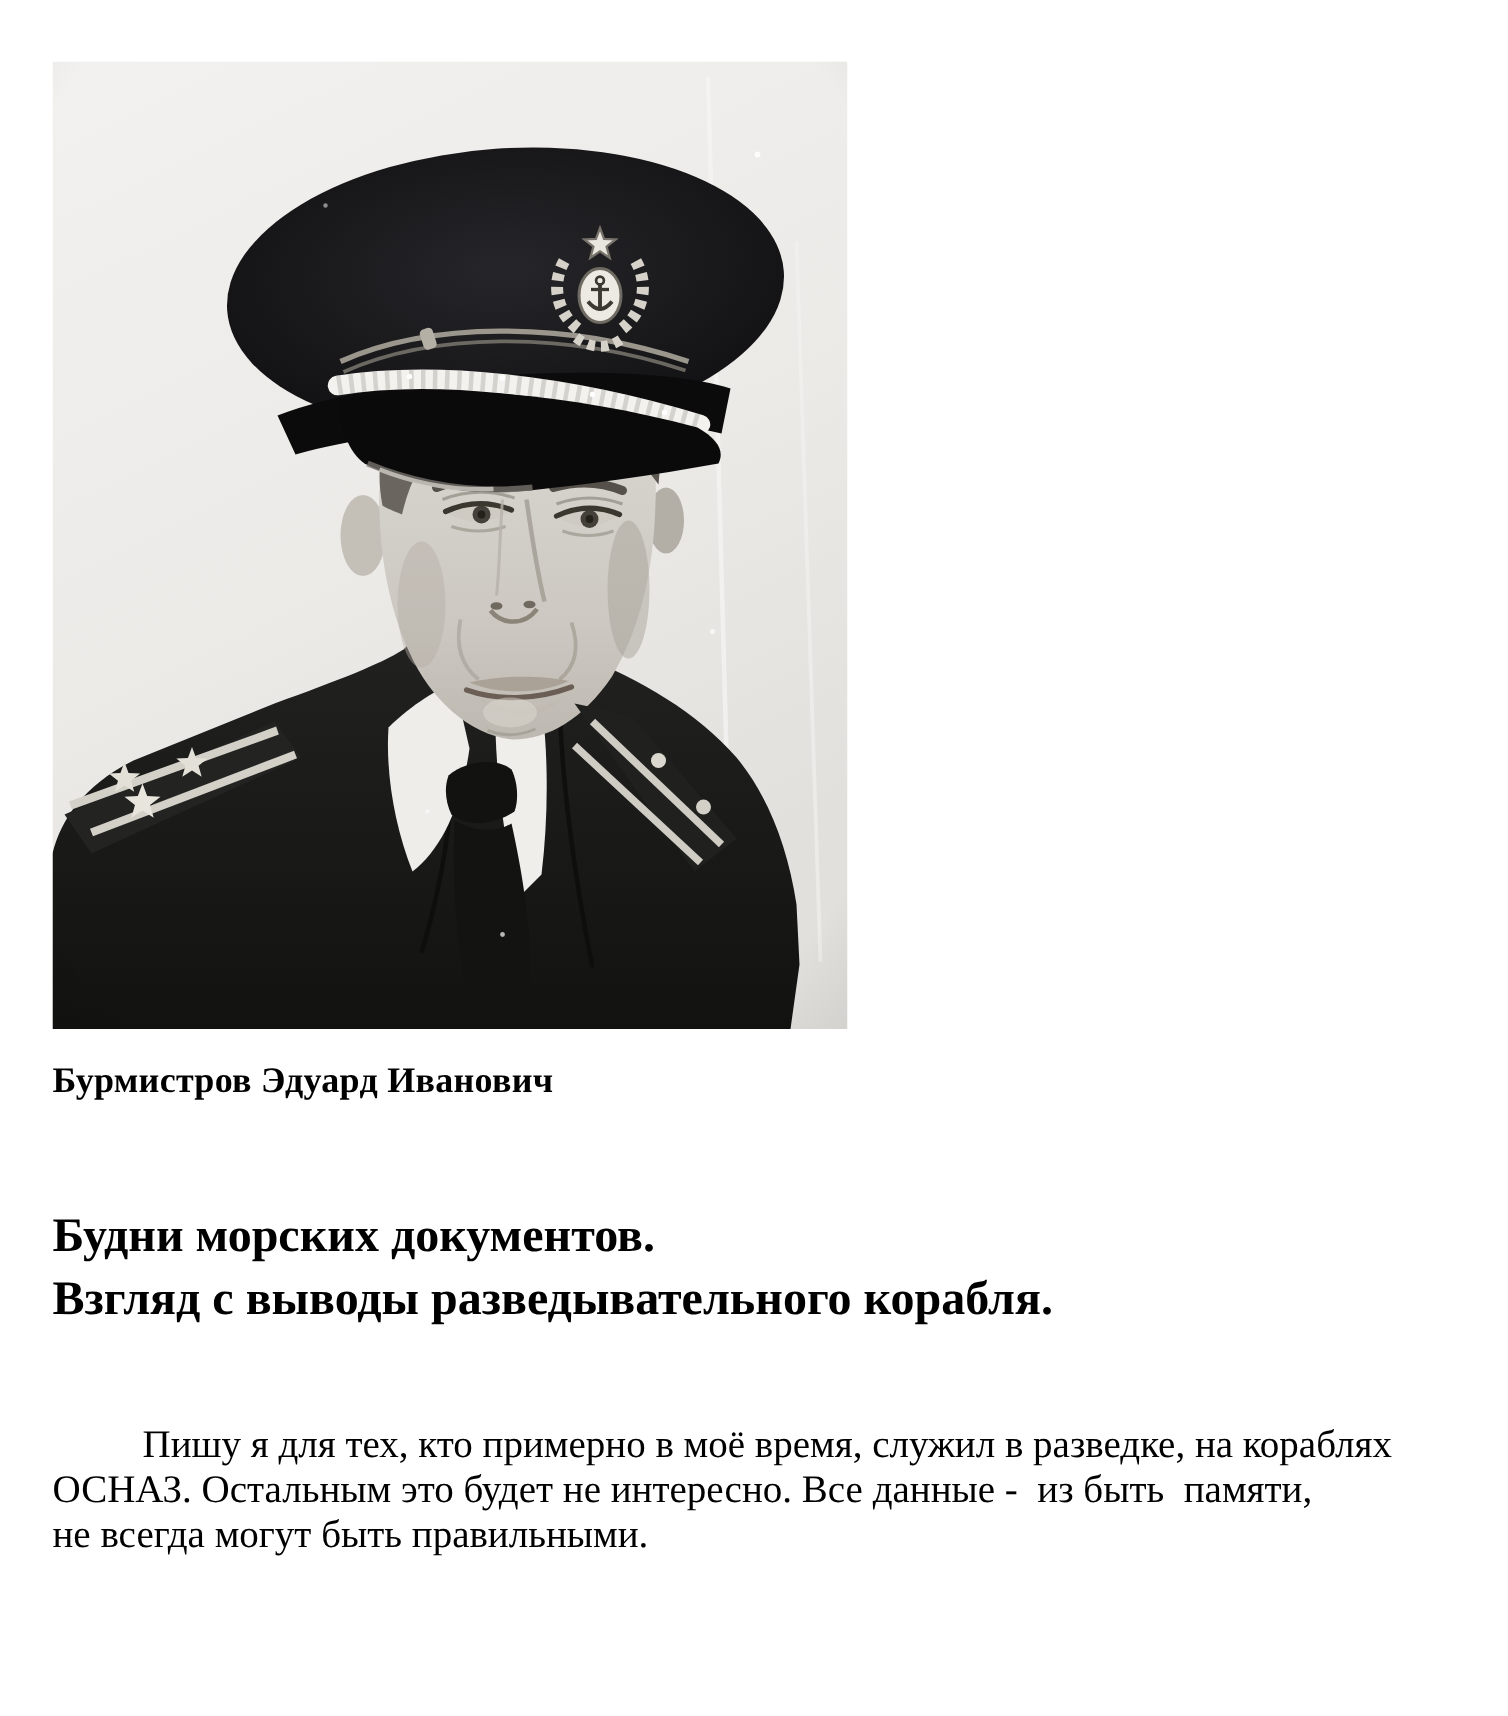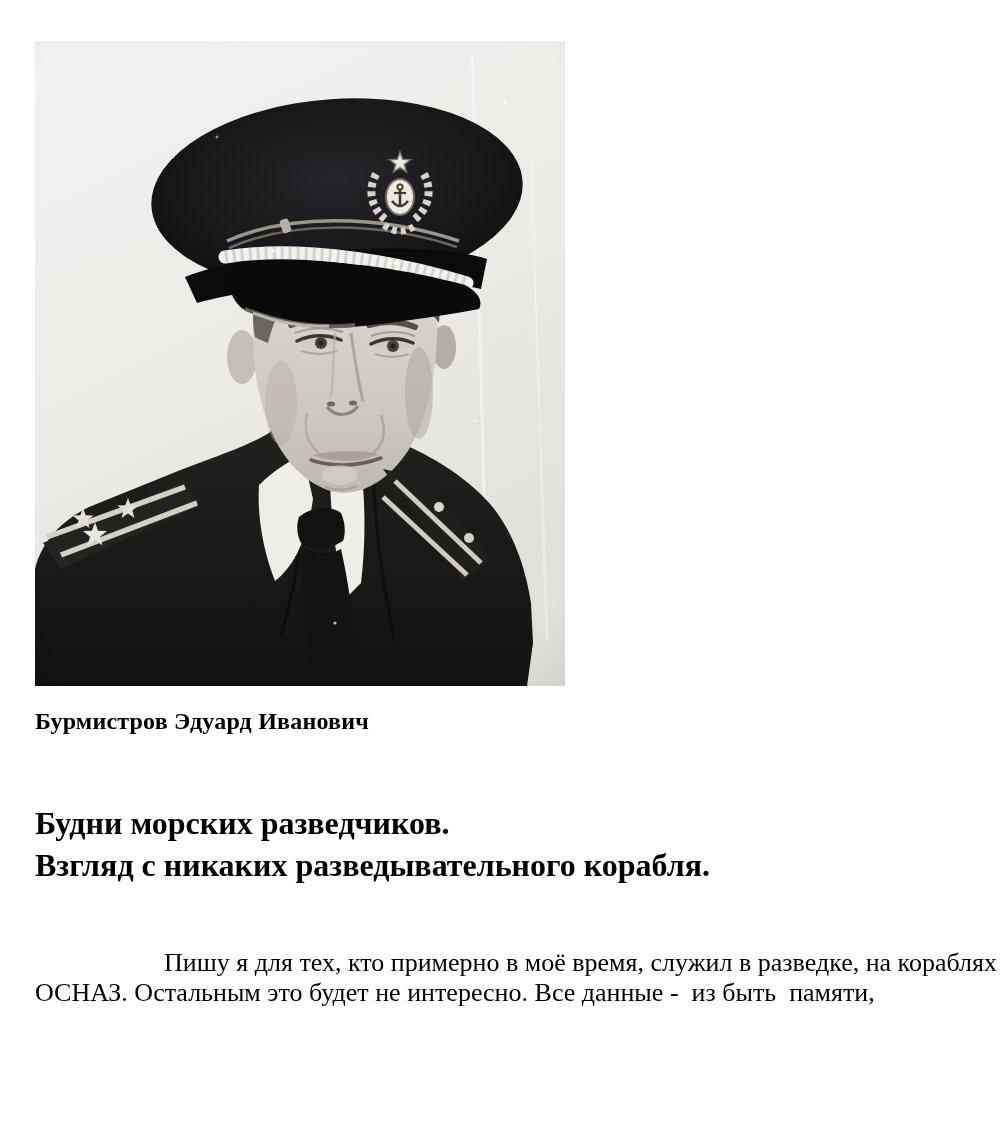--- a/index.html
+++ b/index.html
@@ -25,21 +25,21 @@
   .doc-title {
     position:absolute; left:35px; top:786px; margin:0;
     font-size:32px; font-weight:700; line-height:42px;
   }
   .title-line { display:block; white-space:pre; }
   .body-paragraph {
     position:absolute; left:35px; top:932px; width:962px;
     font-size:26px; line-height:30px;
   }
   .para-line { white-space:pre; }
-  .para-line.indent { padding-left:60px;text-align:right; }
+  .para-line.indent { padding-left:60px; }
 </style>
 </head>
 <body>
 
 <div class="page">
 
   <figure class="photo">
     <svg viewBox="0 0 530 645" xmlns="http://www.w3.org/2000/svg">
       <defs>
         <linearGradient id="bgGrad" x1="0" y1="0" x2="0.4" y2="1">
@@ -199,22 +199,23 @@
         <circle cx="182" cy="96" r="1.5" fill="#ffffff" opacity="0.5"></circle>
         <circle cx="440" cy="380" r="1.8" fill="#ffffff" opacity="0.6"></circle>
         <circle cx="250" cy="500" r="1.4" fill="#ffffff" opacity="0.5"></circle>
       </g>
     </svg>
   </figure>
 
   <p class="caption">Бурмистров Эдуард Иванович</p>
 
   <h1 class="doc-title">
-    <span class="title-line">Будни морских разведчиков.</span>
-    <span class="title-line">Взгляд с никаких разведывательного корабля.</span>
+    <span class="title-line">Будни морских документов.</span>
+    <span class="title-line">Взгляд с выводы разведывательного корабля.</span>
   </h1>
 
   <div class="body-paragraph">
     <div class="para-line indent">Пишу я для тех, кто примерно в моё время, служил в разведке, на кораблях</div>
     <div class="para-line">ОСНАЗ. Остальным это будет не интересно. Все данные -  из быть  памяти,</div>
+    <div class="para-line">не всегда могут быть правильными.</div>
   </div>
 
 </div>
 
 </body></html>

